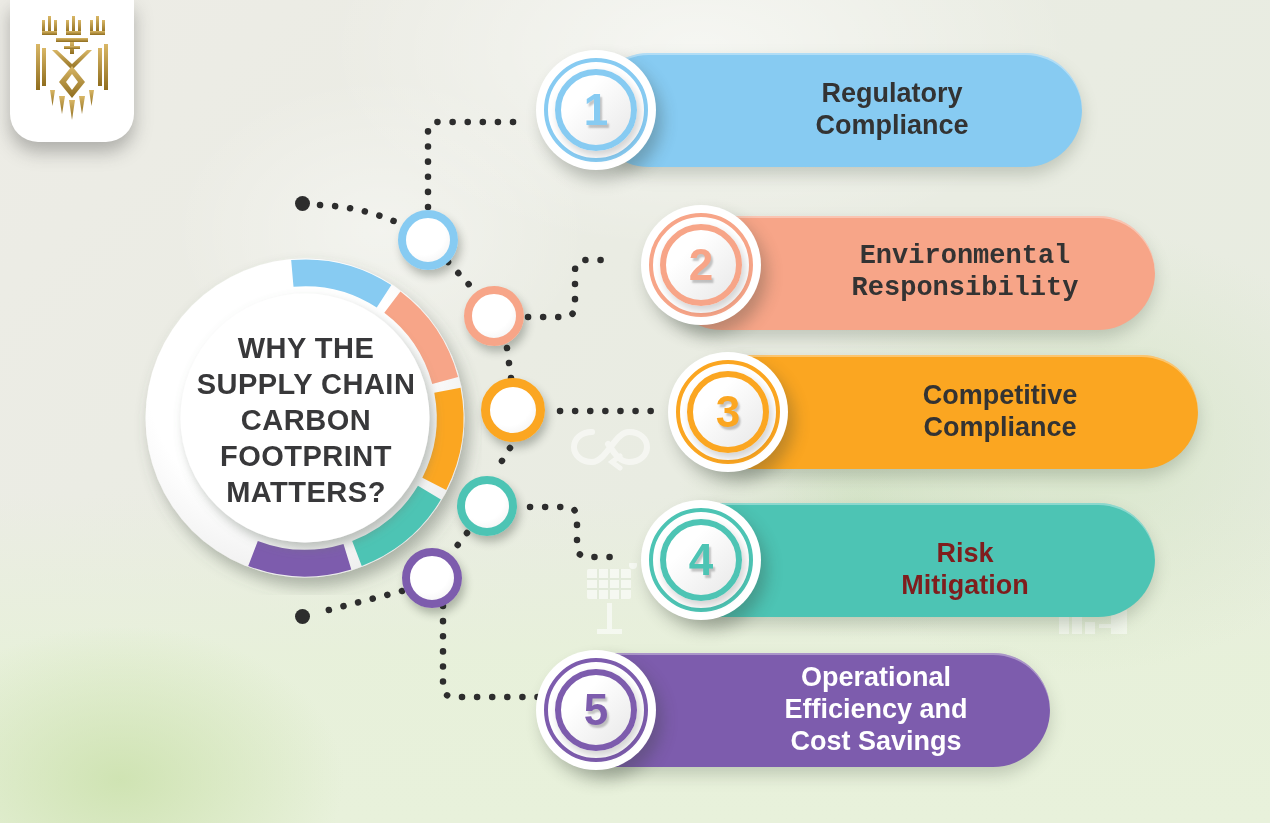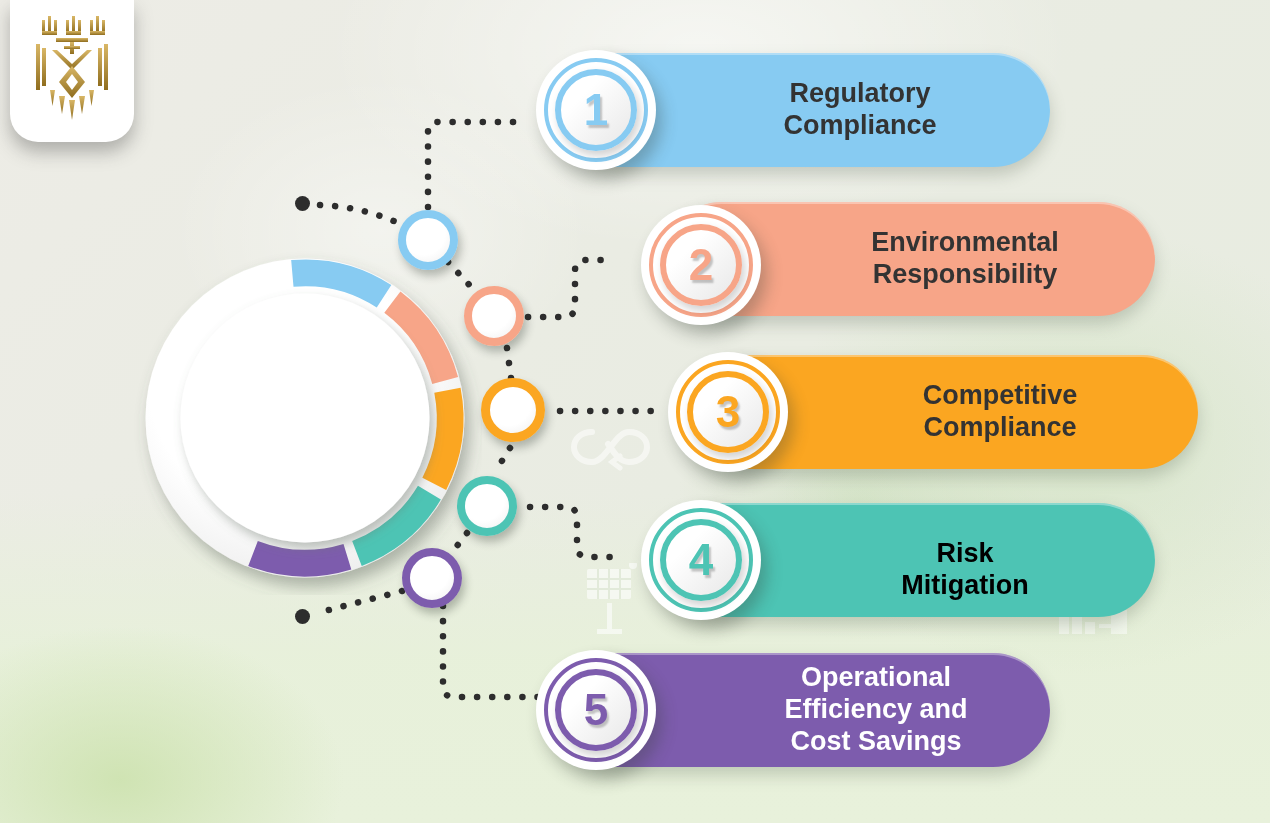--- a/index.html
+++ b/index.html
@@ -31,22 +31,22 @@
   
   .pill{
     position:absolute;height:114px;border-radius:60px;
     display:flex;align-items:center;justify-content:center;
     box-shadow:0 8px 16px rgba(90,105,85,0.28), inset 0 2px 0 rgba(255,255,255,0.35);
     z-index:3;
   }
   .pill-label{
     font-size:27px;font-weight:700;line-height:1.18;text-align:center;white-space:pre-line;
   }
-  .pill-1{left:560px;top:53px;width:380px;padding-left:110px;}
-  .pill-2{left:665px;top:202px;width:380px;padding-left:110px;}
+  .pill-1{left:592px;top:53px;width:380px;padding-left:110px;}
+  .pill-2{left:665px;top:216px;width:380px;padding-left:110px;font-family:Liberation Mono, monospace;}
   .pill-3{left:692px;top:355px;width:396px;padding-left:110px;}
   .pill-4{left:665px;top:503px;width:380px;padding-left:110px;}
   .pill-5{left:560px;top:653px;width:380px;padding-left:110px;}
   
   .badge{
     position:absolute;width:120px;height:120px;border-radius:50%;background:#fff;
     box-shadow:6px 10px 16px rgba(50,60,50,0.3);
     display:flex;align-items:center;justify-content:center;z-index:4;
   }
   .badge-mid{
@@ -206,41 +206,46 @@
     <circle cx="172" cy="172" r="155" fill="url(#discGrad)" filter="url(#softShadow)"></circle>
     <g fill="none" stroke-width="26">
       <path d="M159.7,31.5 A141,141 0 0 1 248.8,53.7" stroke="#87CBF2"></path>
       <path d="M256.9,59.4 A141,141 0 0 1 308.2,135.5" stroke="#F7A588"></path>
       <path d="M310.4,145.1 A141,141 0 0 1 297.6,236.0" stroke="#FBA621"></path>
       <path d="M292.9,244.6 A141,141 0 0 1 222.5,303.6" stroke="#4DC4B4"></path>
       <path d="M213.2,306.8 A141,141 0 0 1 121.5,303.6" stroke="#7D5CAD"></path>
     </g>
     <circle cx="172" cy="172" r="121" fill="#ffffff" filter="url(#innerShadow)"></circle>
   </svg>
+  <div class="center-title">WHY THE
+SUPPLY CHAIN
+CARBON
+FOOTPRINT
+MATTERS?</div>
 
   <div class="node node-1" style="border-color: rgb(135, 203, 242);"></div>
   <div class="node node-2" style="border-color: rgb(247, 165, 136);"></div>
   <div class="node node-3" style="border-color: rgb(251, 166, 33);"></div>
   <div class="node node-4" style="border-color: rgb(77, 196, 180);"></div>
   <div class="node node-5" style="border-color: rgb(125, 92, 173);"></div>
 
   <div class="pill pill-1" style="background: rgb(135, 203, 242);">
     <div class="pill-label" style="color: rgb(51, 51, 51);">Regulatory
 Compliance</div>
   </div>
   <div class="pill pill-2" style="background: rgb(247, 165, 136);">
     <div class="pill-label" style="color: rgb(51, 51, 51);">Environmental
 Responsibility</div>
   </div>
   <div class="pill pill-3" style="background: rgb(251, 166, 33);">
     <div class="pill-label" style="color: rgb(51, 51, 51);">Competitive
 Compliance</div>
   </div>
   <div class="pill pill-4" style="background: rgb(77, 196, 180);">
-    <div class="pill-label" style="color: #000000; margin-top: 20px;">Risk
+    <div class="pill-label" style="color: #7f1d1d; margin-top: 20px;">Risk
 Mitigation</div>
   </div>
   <div class="pill pill-5" style="background: rgb(125, 92, 173);">
     <div class="pill-label" style="color: rgb(255, 255, 255); margin-left: 32px;">Operational
 Efficiency and
 Cost Savings</div>
   </div>
 
   <div class="badge badge-1">
     <div class="badge-mid" style="border-color: rgb(135, 203, 242);">

